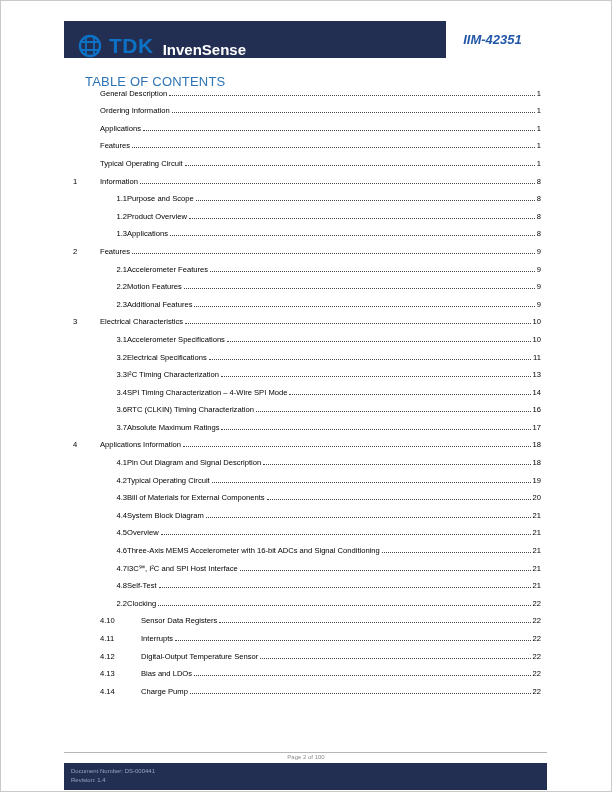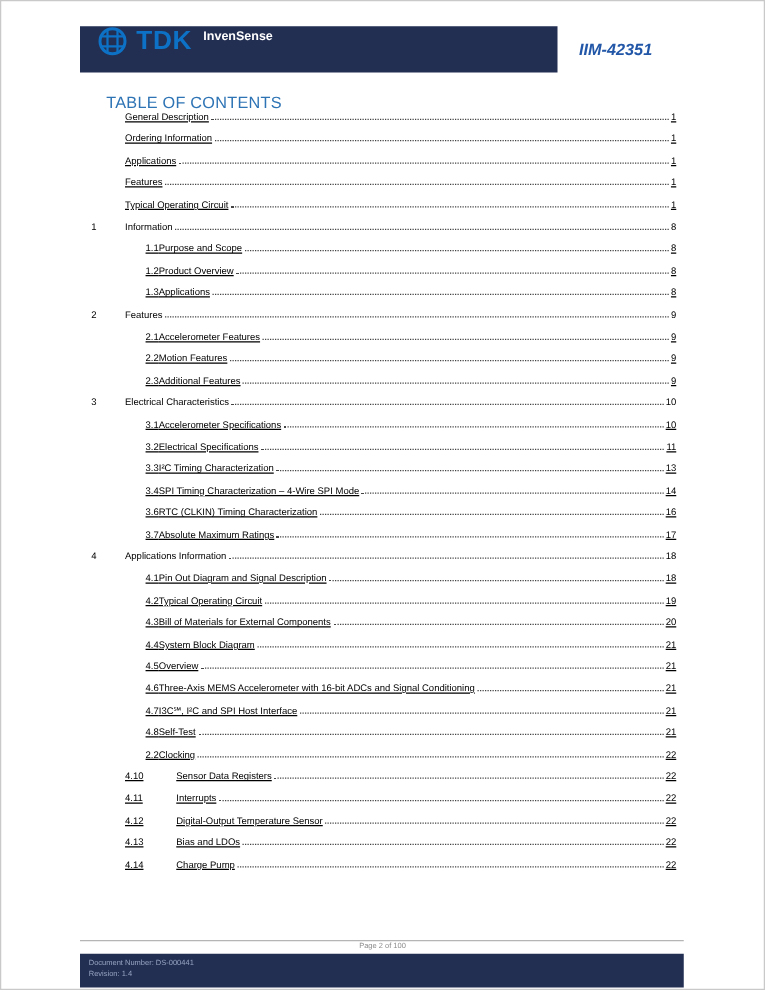--- a/index.html
+++ b/index.html
@@ -18,33 +18,33 @@
   .header {
     position: absolute;
     top: 20px; left: 63px; right: 72px;
     height: 37px;
     display: flex;
   }
   .brandbar {
     width: 382px;
     background: var(--navy);
     display: flex;
-    align-items: flex-start;
+    align-items: flex-end;
     padding-left: 14px;
   }
   .tdk-emblem { color: var(--blue); display: inline-flex; margin-right: 7px; }
   .tdk-word {
     color: var(--blue);
     font-size: 21px;
     font-weight: bold;
     letter-spacing: 0.5px;
   }
   .inv-word {
     color: #ffffff;
-    font-size: 10px;
+    font-size: 15px;
     font-weight: bold;
     margin-left: 9px;
     margin-top: 3px;
   }
   .partnum-wrap {
     flex: 1;
     display: flex;
     align-items: center;
     justify-content: center;
   }
@@ -71,21 +71,21 @@
   }
   .toc-row {
     display: flex;
     align-items: flex-end;
     height: 17.6px;
     font-size: 7.6px;
     color: #000000;
     cursor: pointer;
   }
   .toc-row .num { flex: 0 0 auto; }
-  .lvl0, .lvl2, .lvl3 { padding-left: 27px; text-decoration: underline; }
+  .lvl0, .lvl2, .lvl3 { padding-left: 27px; }
   .lvl1 .num { width: 27px; }
   .lvl2 .num { width: 27px; text-align: right; }
   .lvl3 .num { width: 41px; }
   .toc-row .title { white-space: nowrap; flex: 0 0 auto; }
   .toc-row .dots {
     flex: 1 1 auto;
     min-width: 8px;
     border-bottom: 1px dotted #444444;
     margin: 0 2px 2px 2px;
   }

